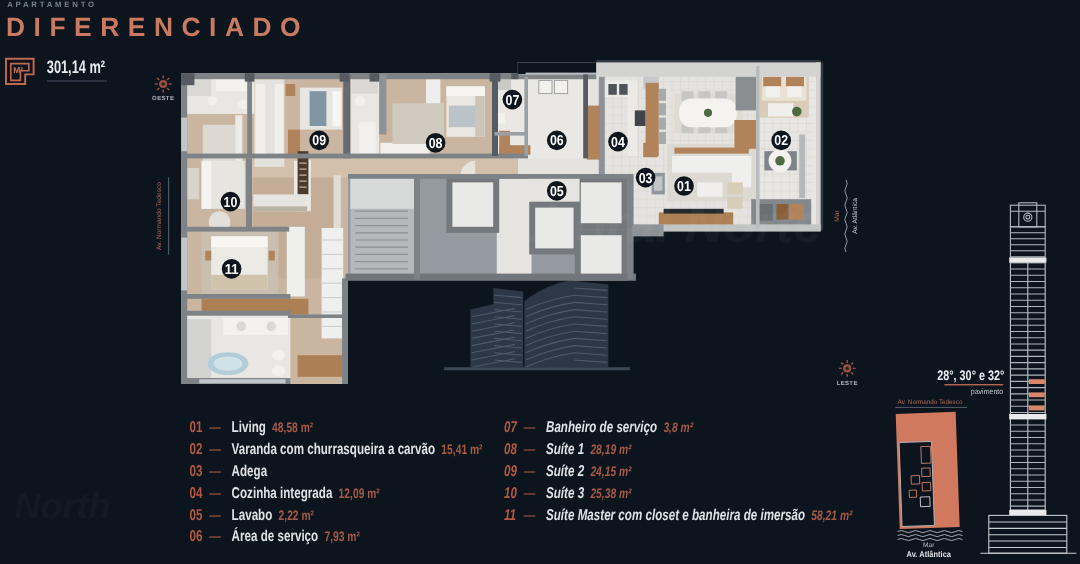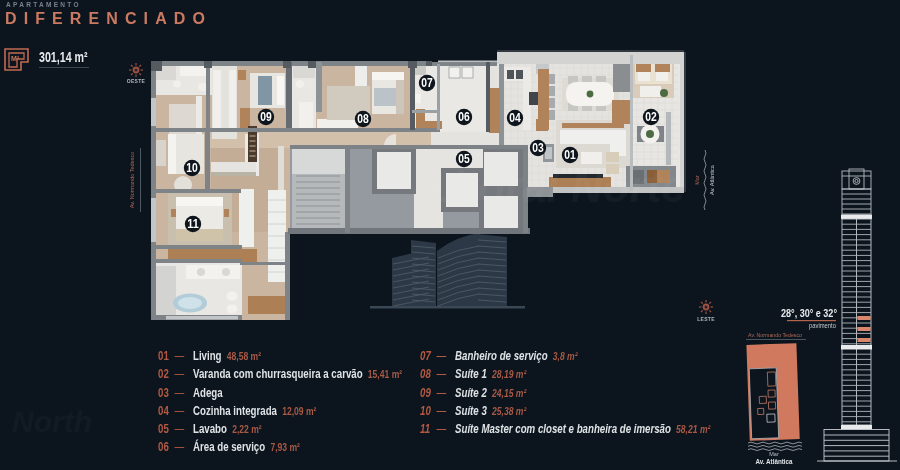--- a/index.html
+++ b/index.html
@@ -9,21 +9,21 @@
   .lr{height:18.3px;line-height:18.3px;white-space:nowrap;transform:scaleX(0.745);transform-origin:0 0;}
   .ln{display:inline-block;width:22px;color:#b45a43;}
   .ld{display:inline-block;width:25px;color:#b45a43;font-weight:normal;}
   .la{color:#a85a45;font-size:11.5px;margin-left:7px;font-weight:bold;}
 </style>
 </head>
 <body>
 <div id="stage">
 
   <div class="abs" style="left:6px;top:1px;font-size:6.5px;font-weight:bold;letter-spacing:2.3px;color:#79828f;">APARTAMENTO</div>
-  <div class="abs" style="left:5px;top:9.5px;font-size:16px;font-weight:bold;letter-spacing:7.1px;color:#ca7a61;">DIFERENCIADO</div>
+  <div class="abs" style="left:5px;top:9.5px;font-size:22px;font-weight:bold;letter-spacing:7.1px;color:#ca7a61;">DIFERENCIADO</div>
 
   <div class="abs" style="left:39px;top:48px;font-size:15px;font-weight:bold;color:#e8ebed;transform:scaleX(0.71);transform-origin:0 0;white-space:nowrap;">301,14 m²</div>
   <div class="abs" style="left:39px;top:67px;width:50px;height:1px;background:#3c4754;"></div>
 
   <svg class="abs" style="left:0;top:0;" width="900" height="470" viewBox="0 0 900 470">
 
     <g stroke="#c06a50" fill="none" stroke-width="1.6">
       <path d="M5,49 h23 v13 h-7 v8 h-16 z"></path>
       <path d="M9,53 h15 v6 h-7 v8 h-8 z" stroke-width="1.3"></path>
     </g>

